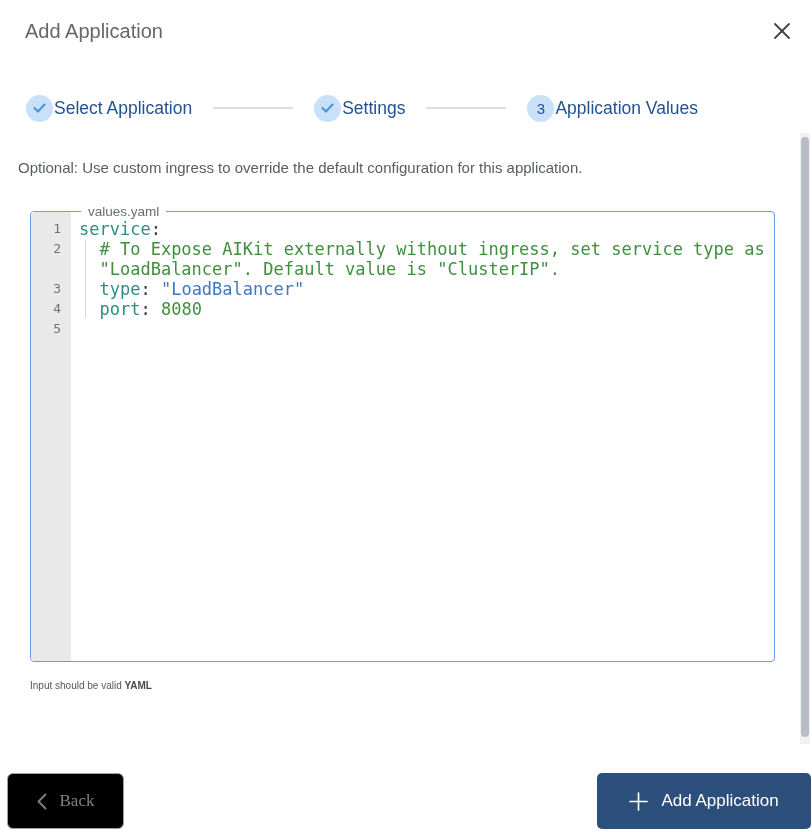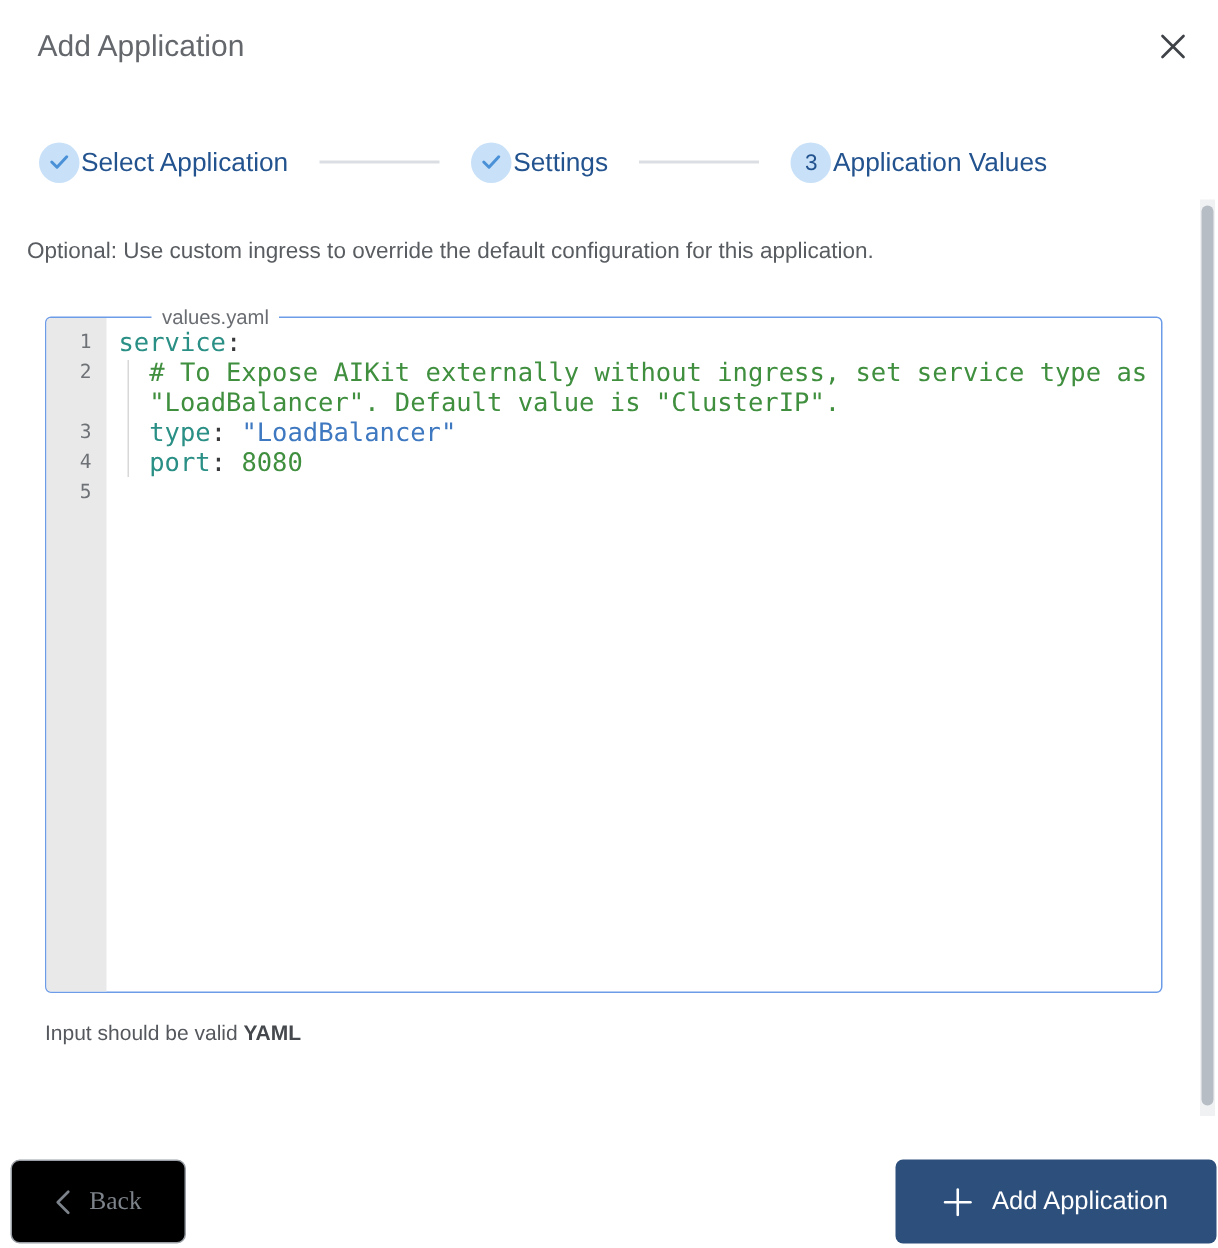--- a/index.html
+++ b/index.html
@@ -23,37 +23,37 @@
   .connector{width:80px;height:2px;background:#dbdfe4;margin:0 21px;flex:0 0 auto;}
   .check-icon polyline{stroke:var(--check-blue,#4b91d8);}
 
   
   .description{left:18px;top:159px;font-size:15px;color:#595d61;}
 
   
   .editor-wrap{left:30px;top:211px;width:745px;height:451px;border:1px solid var(--editor-border,#6c9ce8);
     border-radius:4px;background:#fff;box-sizing:border-box;}
   .editor-legend{position:absolute;top:-9px;left:50px;background:#fff;padding:0 7px;
-    font-size:13.5px;color:#6a6d72;line-height:17px;margin-left:20px;}
+    font-size:13.5px;color:#6a6d72;line-height:17px;}
   .gutter-bg{position:absolute;left:0;top:0;bottom:0;width:40px;background:#e9e9e9;border-radius:3px 0 0 3px;}
   .gutter-col{position:absolute;left:0;top:7px;width:40px;font-family:"DejaVu Sans Mono",monospace;
     font-size:13px;color:#6e7277;}
   .gnum{height:20px;line-height:20px;text-align:right;padding-right:10px;box-sizing:border-box;}
   .code-col{position:absolute;left:40px;top:7px;right:2px;font-family:"DejaVu Sans Mono",monospace;font-size:17px;}
   .crow{height:20px;line-height:20px;white-space:pre;padding-left:8px;}
   .indent-guide{position:absolute;left:54px;top:28px;width:1px;height:78px;background:#d8d8d8;}
   .tok-plain{color:#333;}
   .tok-key{color:var(--code-key,#2a8f85);}
   .tok-punct{color:#37393b;}
   .tok-comment{color:var(--code-comment,#3f8f3f);}
   .tok-string{color:var(--code-string,#3e78c0);}
   .tok-number{color:var(--code-number,#3f8f3f);}
 
   
-  .hint{left:30px;top:680px;font-size:14px;color:#55585d;}
+  .hint{left:30px;top:680px;font-size:10px;color:#55585d;}
   .hint b{color:#45484c;}
 
   
   .back-btn{left:7px;top:773px;width:117px;height:56px;border:1px solid #9aa0a6;border-radius:6px;
     background:#000000;color:#7d838a;font-size:17px;display:flex;align-items:center;justify-content:center;
     gap:13px;cursor:pointer;font-family:Liberation Serif, serif;}
   .submit-btn{left:597px;top:773px;width:214px;height:56px;background:var(--accent-blue,#2d4f7c);
     border:none;border-radius:5px;color:#fff;font-size:17px;display:flex;align-items:center;
     justify-content:center;gap:13px;cursor:pointer;font-family:"Liberation Sans",sans-serif;}
 

